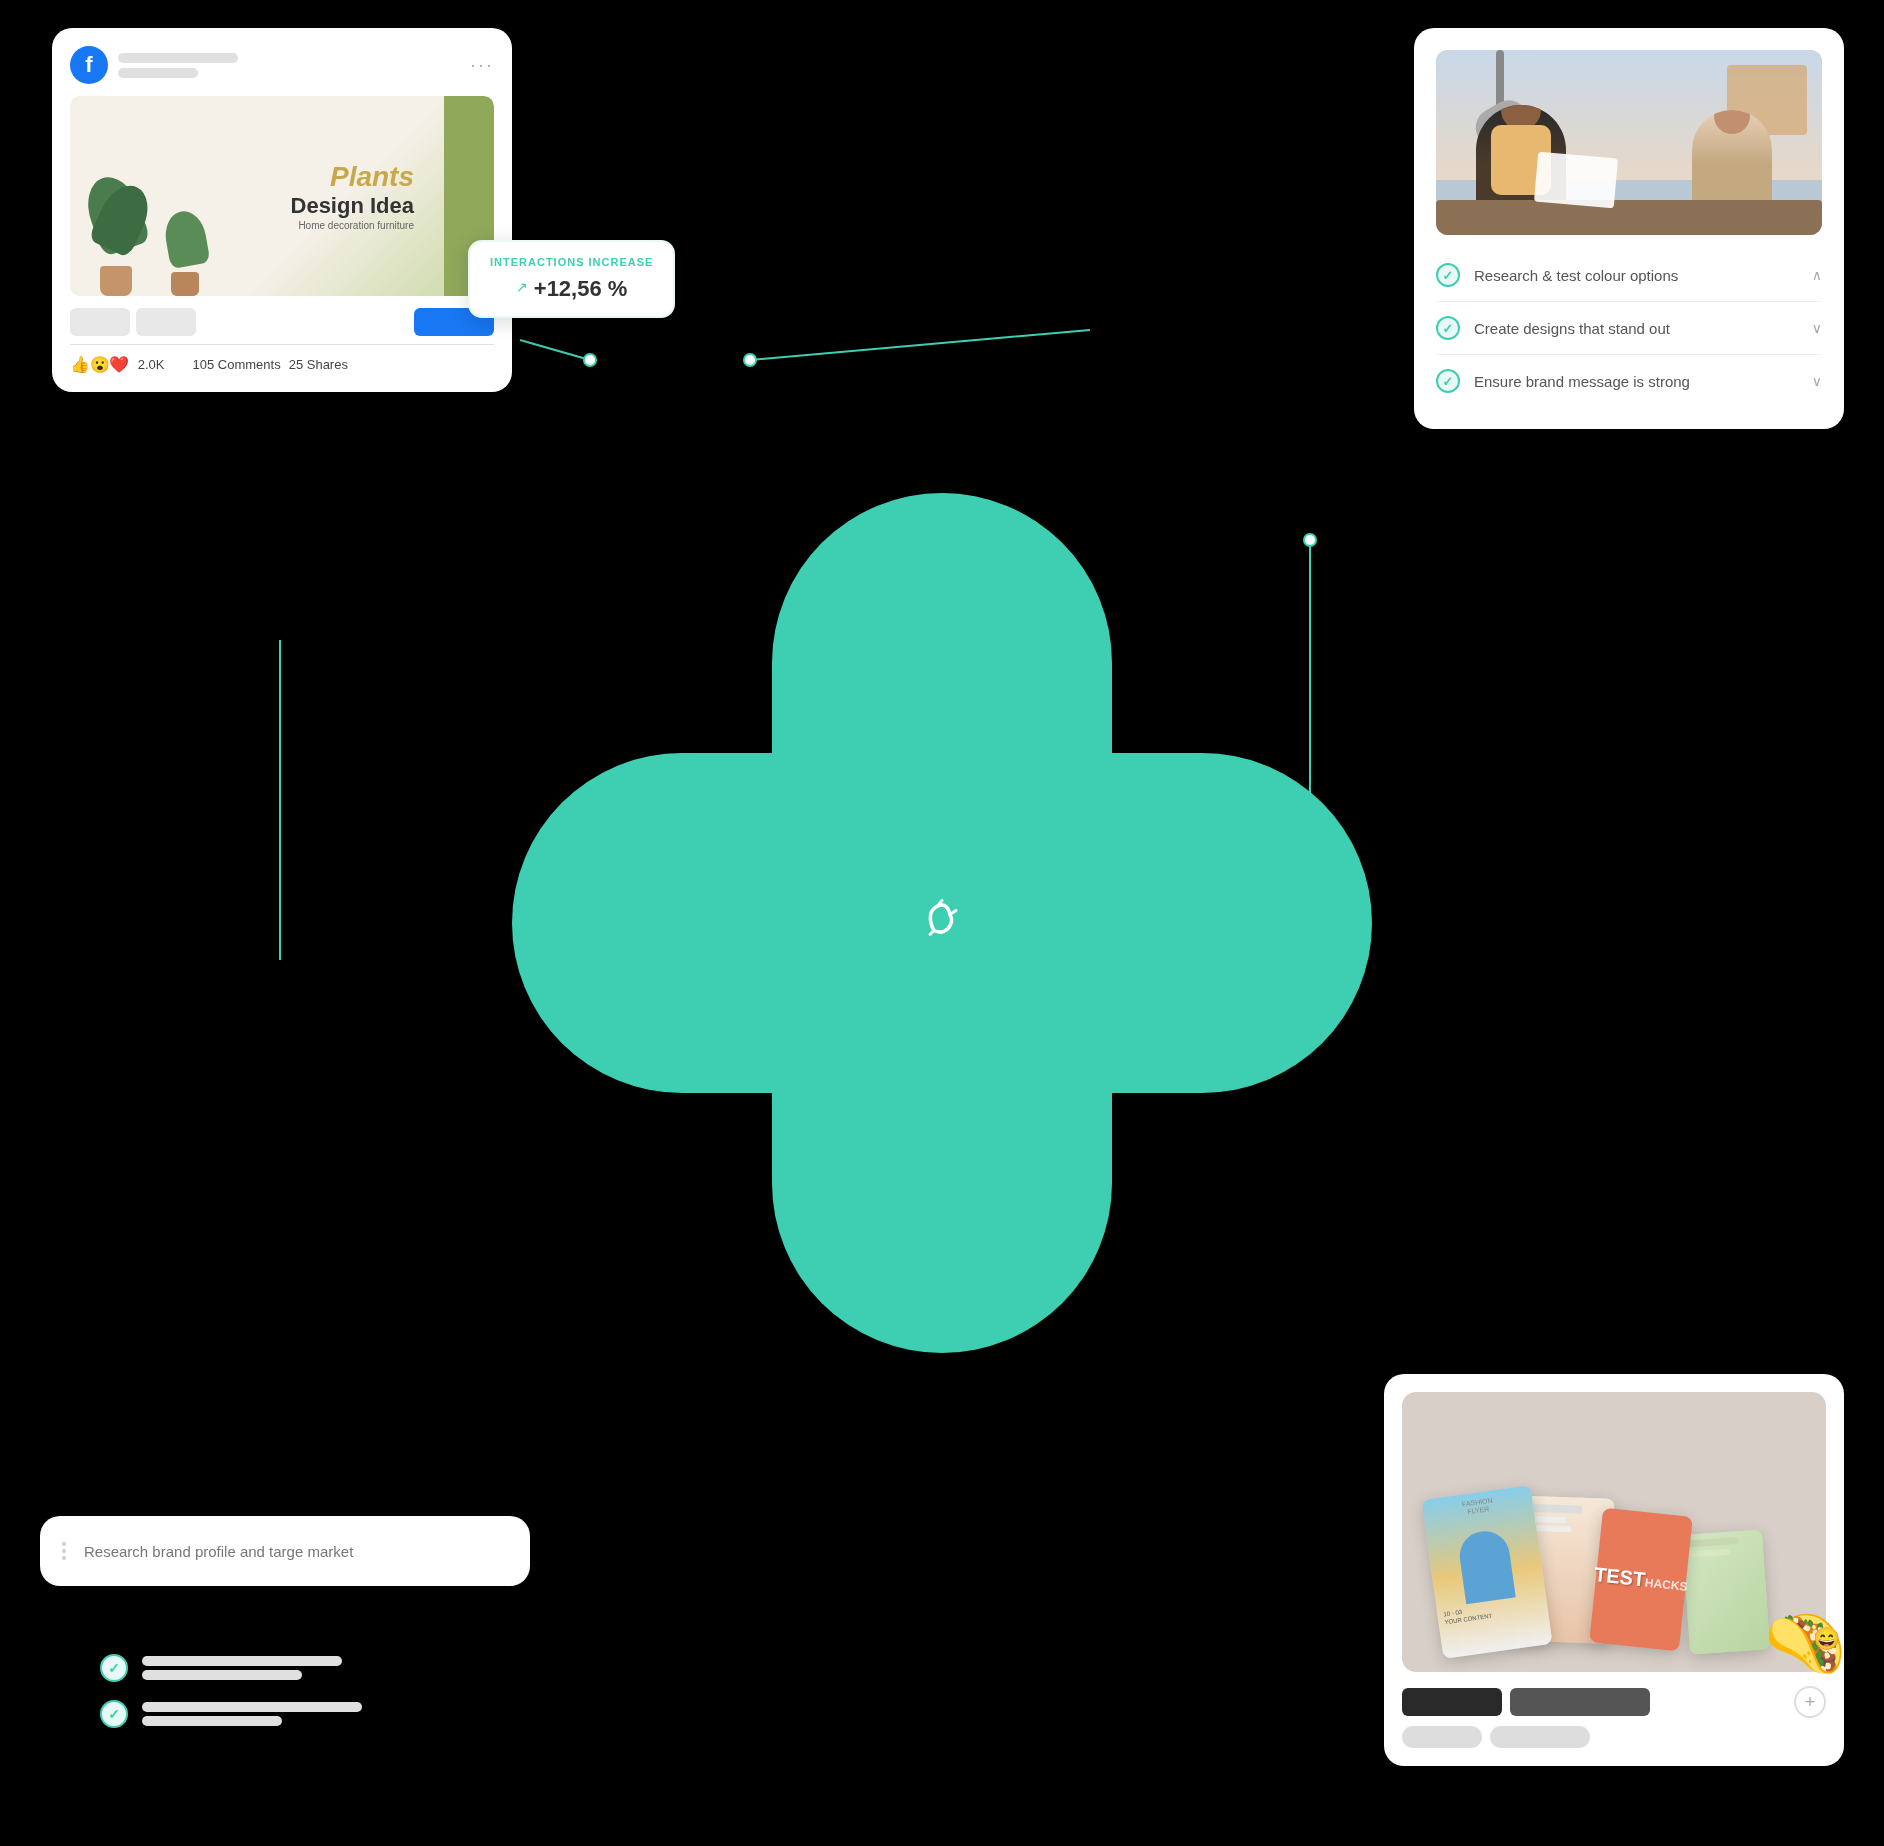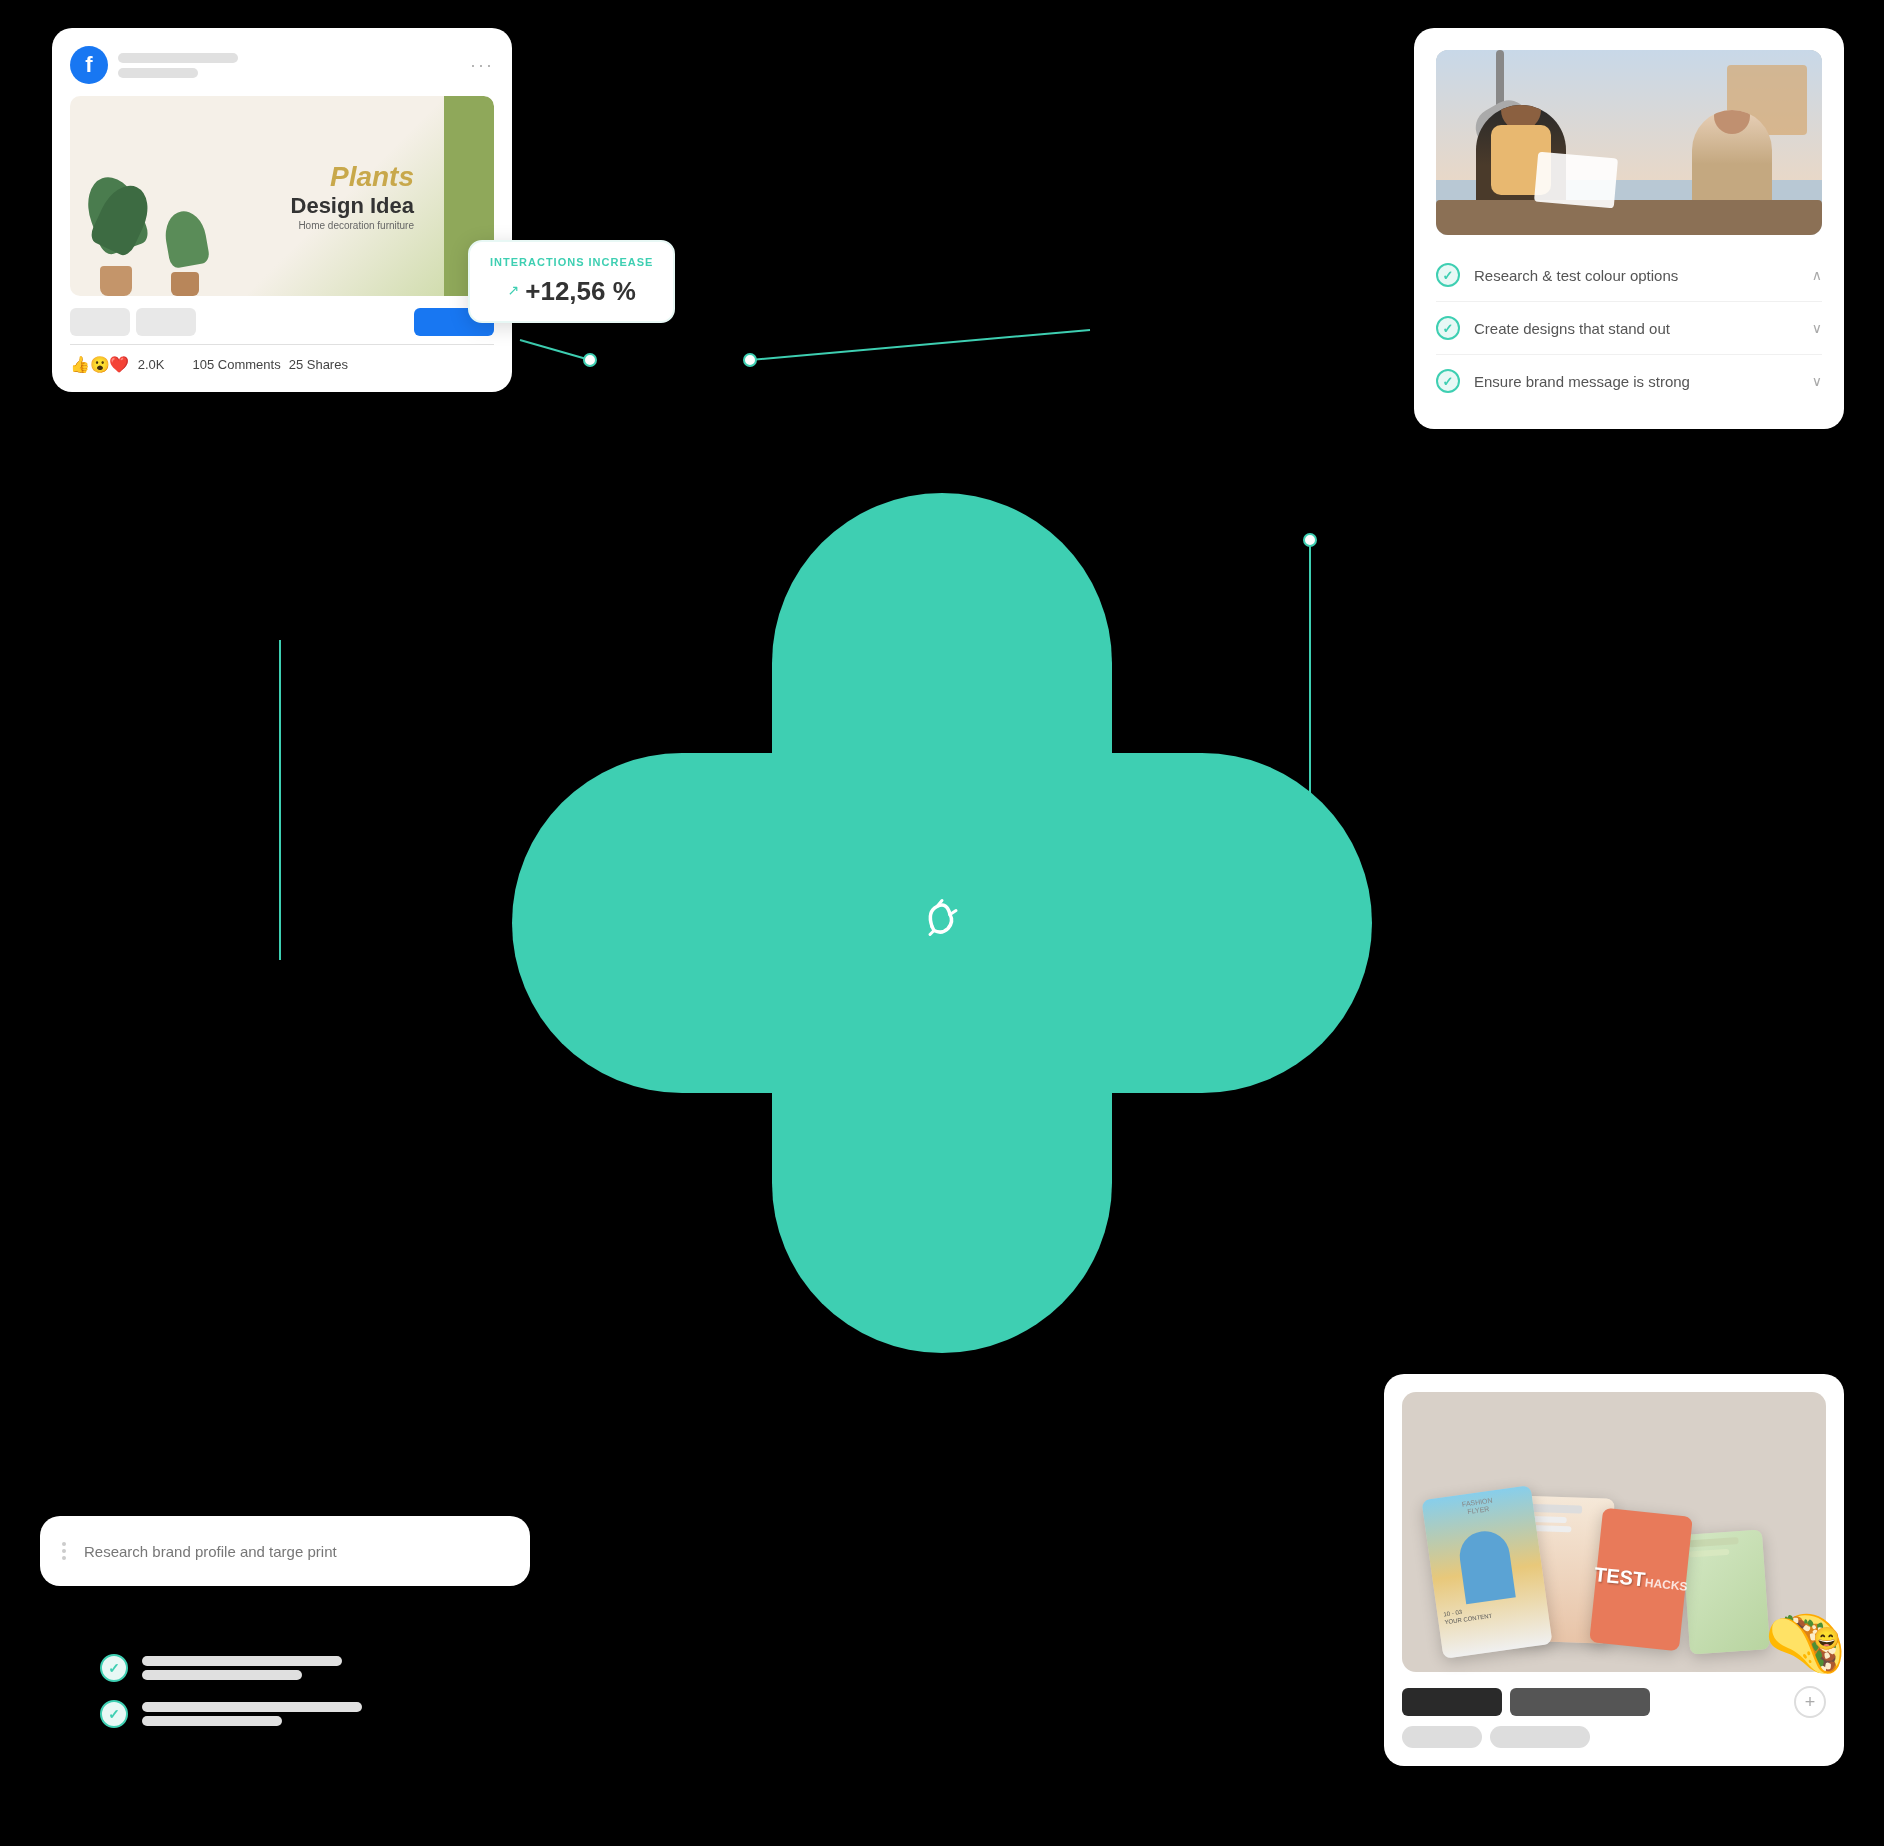--- a/index.html
+++ b/index.html
@@ -209,21 +209,21 @@
     }
     .interaction-title {
       font-size: 11px;
       font-weight: 700;
       color: #3ecfb2;
       text-align: left;
       letter-spacing: 1px;
       text-transform: uppercase;
     }
     .interaction-value {
-      font-size: 26px;
+      font-size: 22px;
       font-weight: 700;
       color: #333;
       text-align: right;
       margin-top: 4px;
     }
     .interaction-arrow {
       color: #3ecfb2;
       font-size: 14px;
     }
 
@@ -643,21 +643,21 @@
   </div>
 </div>
 
 <div class="card-tasklist">
   <div class="tl-item">
     <div class="tl-dots">
       <div class="tl-dot"></div>
       <div class="tl-dot"></div>
       <div class="tl-dot"></div>
     </div>
-    <span class="tl-text">Research brand profile and targe print</span>
+    <span class="tl-text">Research brand profile and targe market</span>
   </div>
 </div>
 
 <div class="card-checklist">
   <div class="cl-item">
     <div class="cl-check">
       <span class="cl-check-mark">✓</span>
     </div>
     <div class="cl-lines">
       <div class="cl-line" style="width:200px;"></div>

